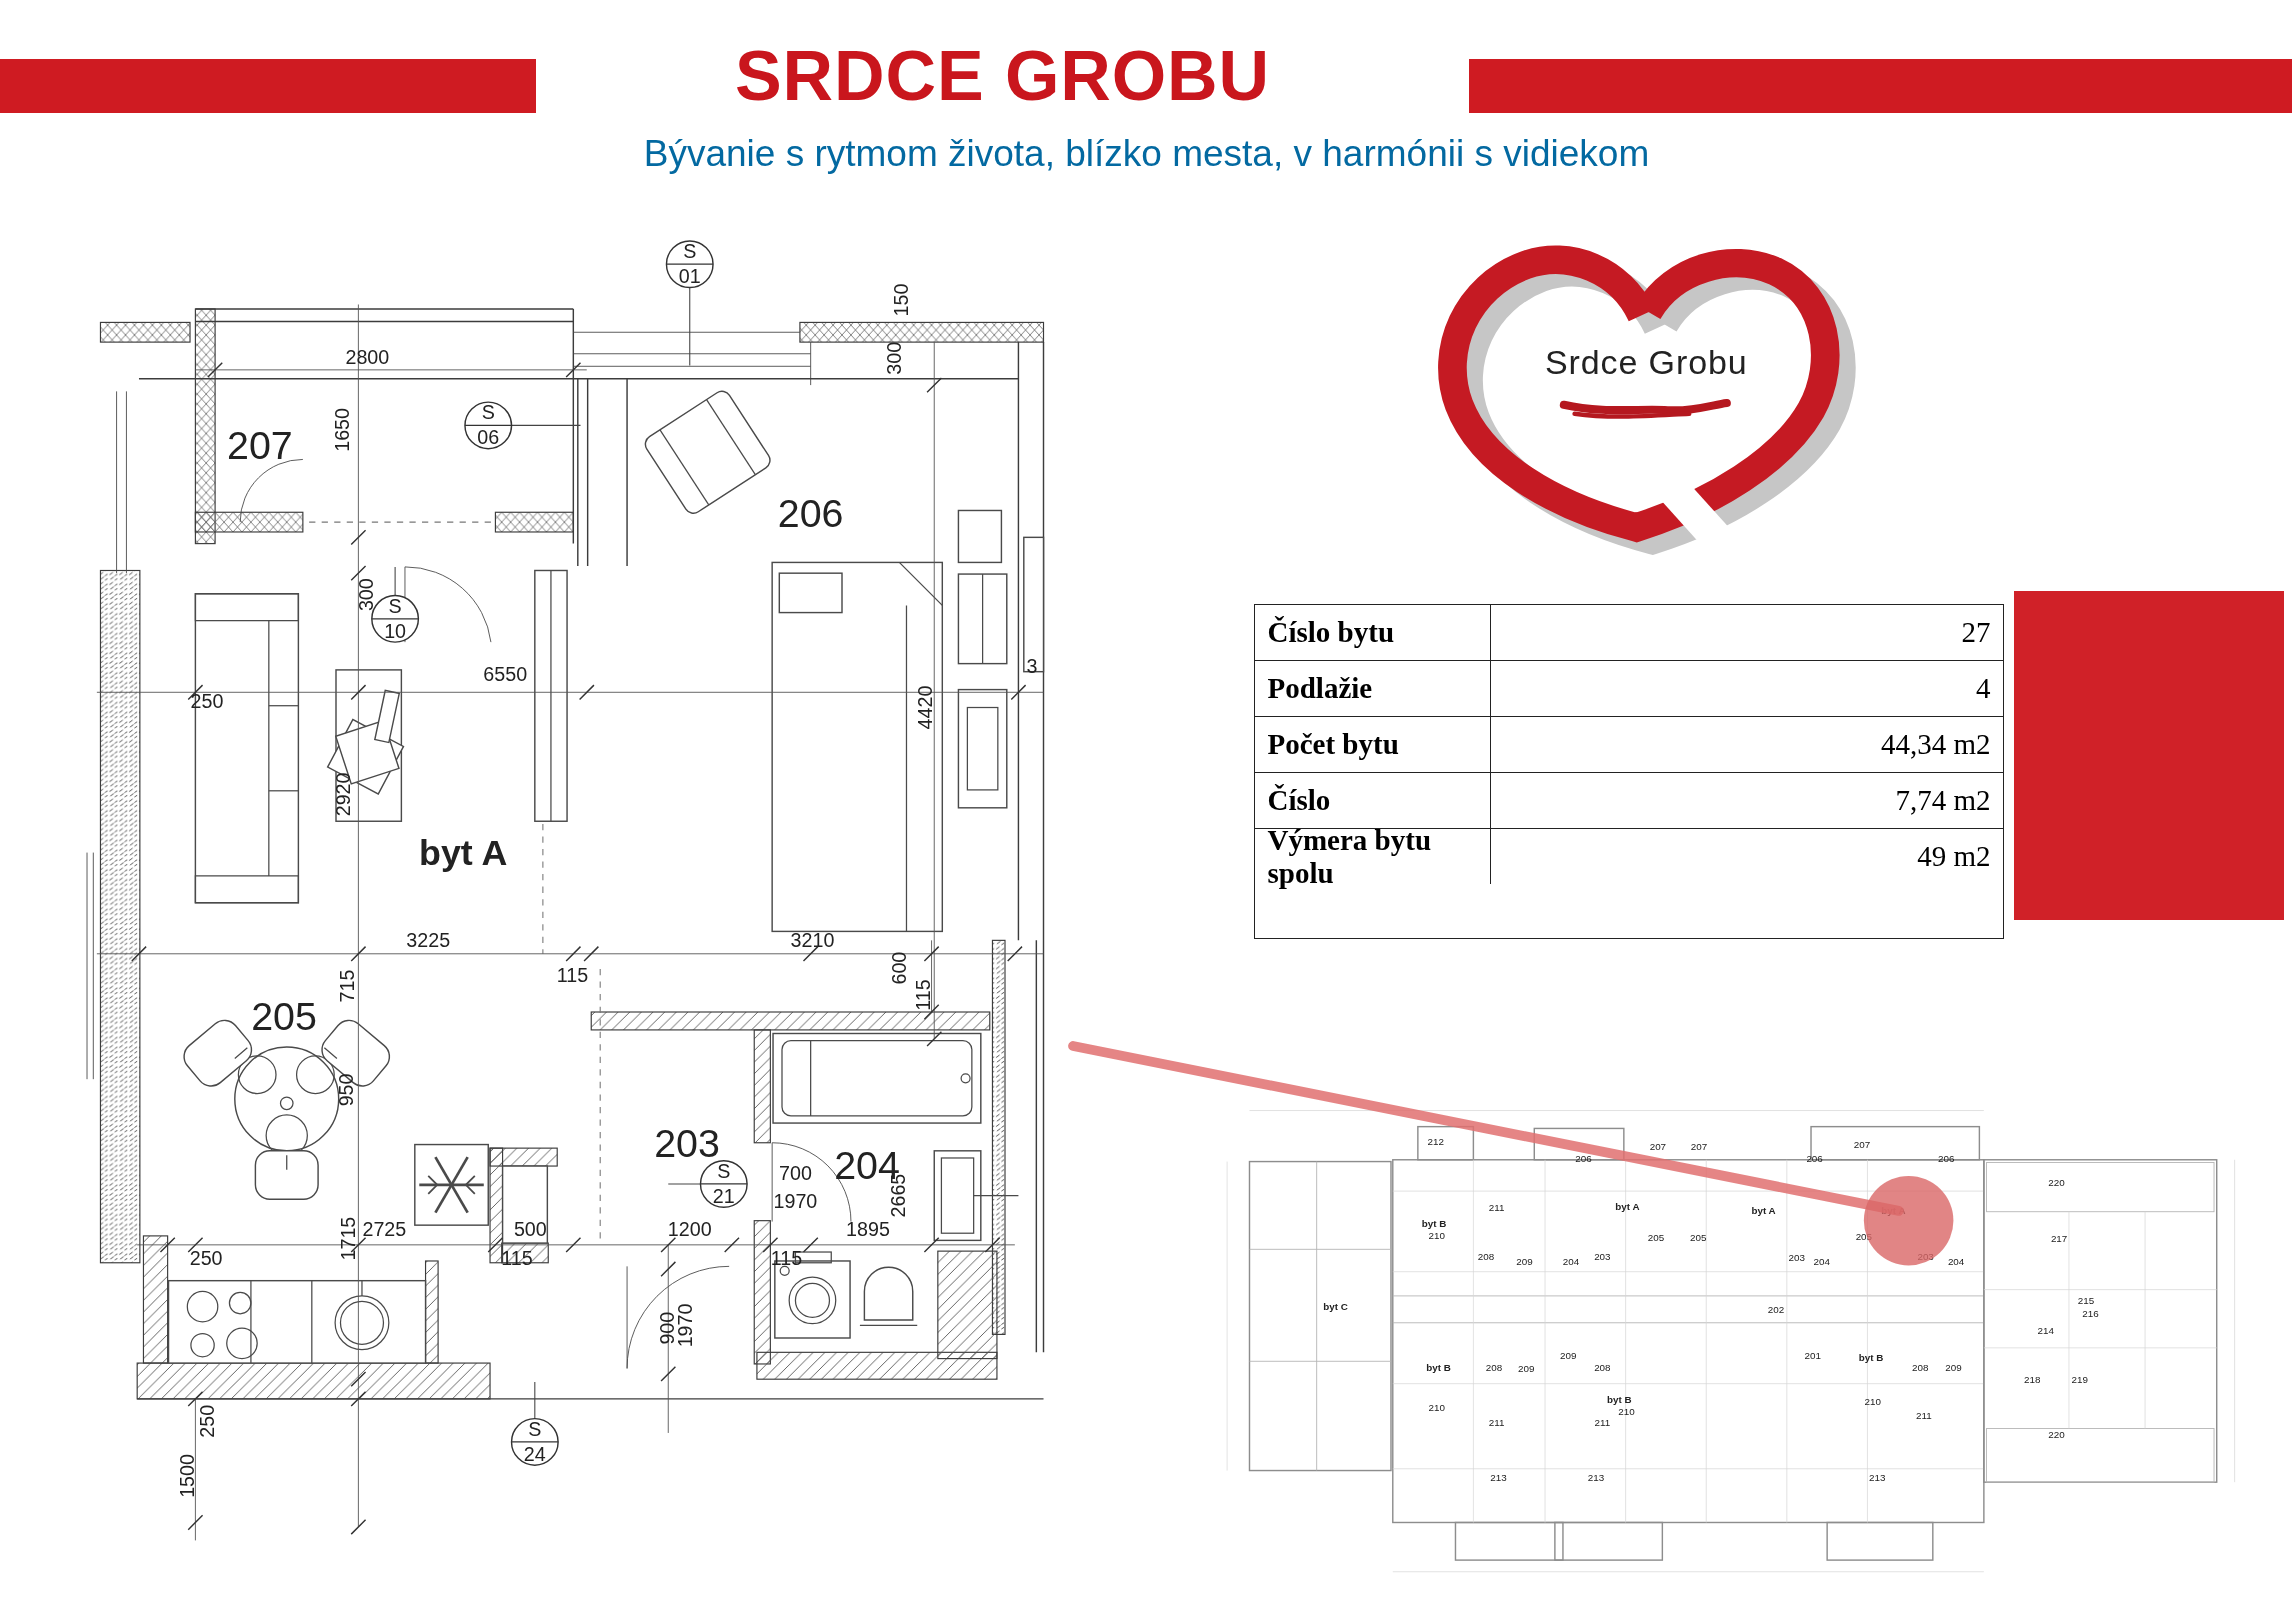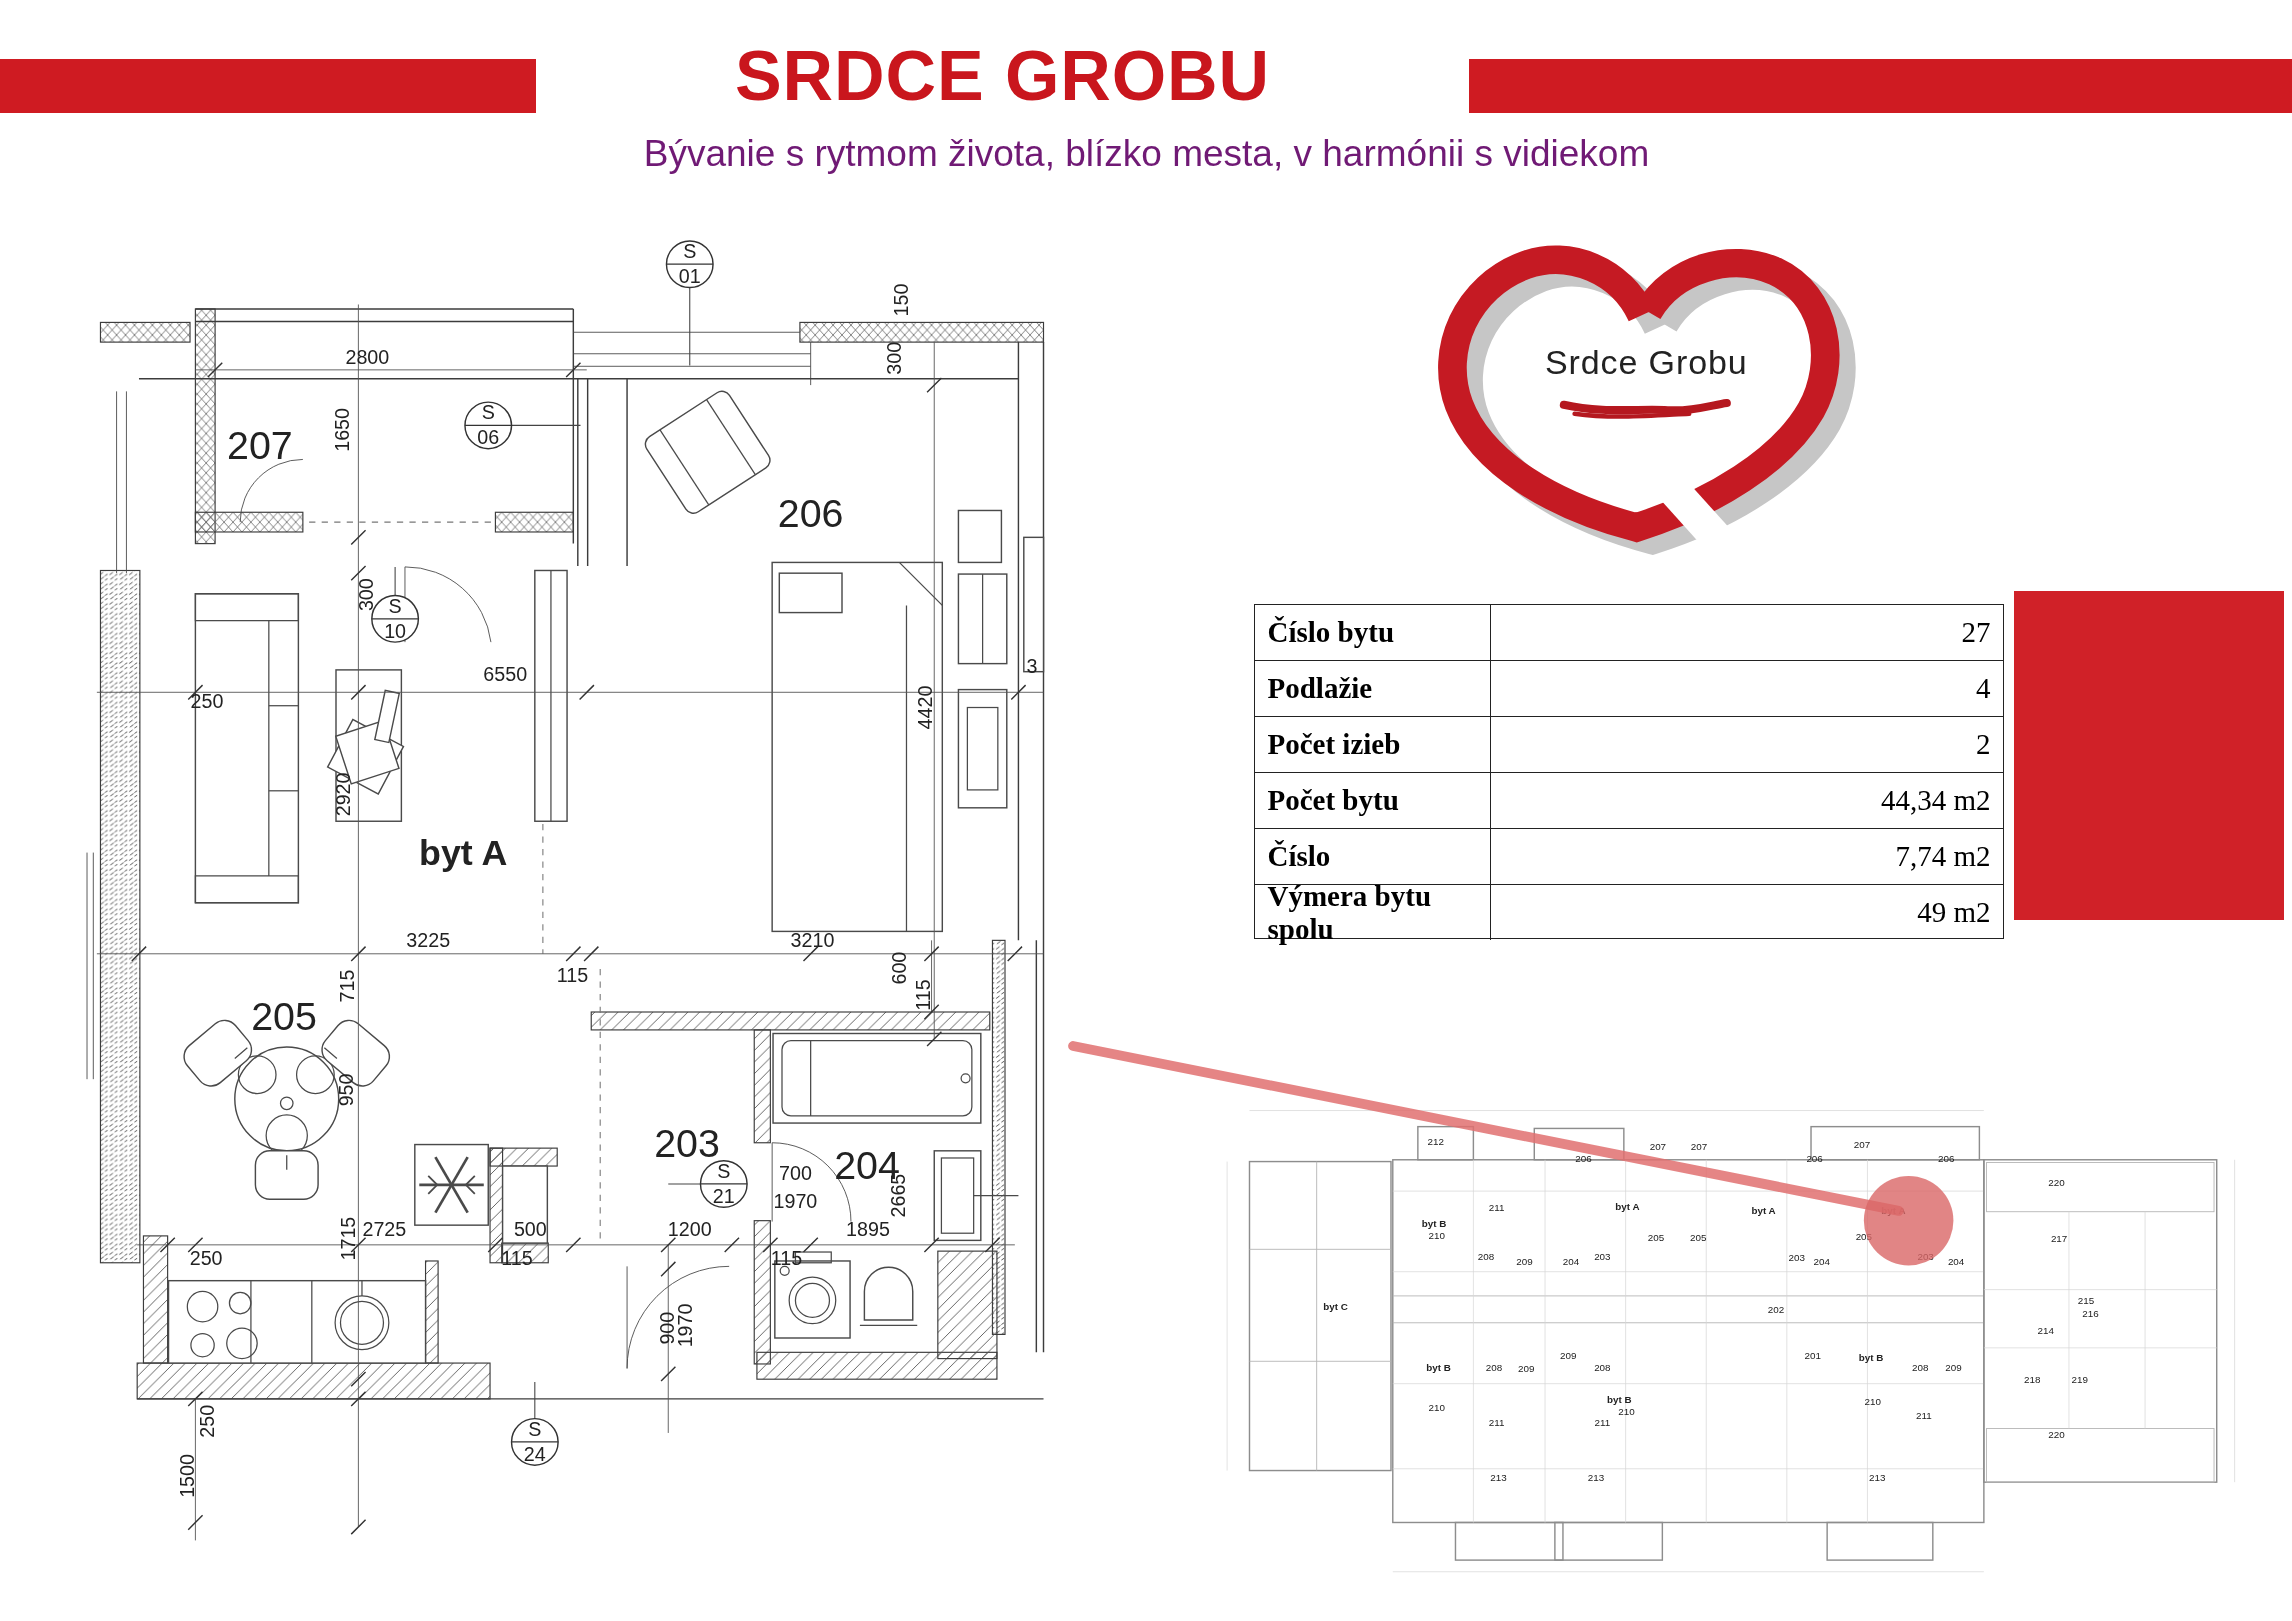--- a/index.html
+++ b/index.html
@@ -5,21 +5,21 @@
   html,body{margin:0;padding:0;background:#fff;}
   body{width:2293px;height:1621px;position:relative;overflow:hidden;
        font-family:"Liberation Sans",sans-serif;}
   .bar{position:absolute;height:54px;top:59px;background:#cf1b22;}
   #bar-left{left:0;width:536px;}
   #bar-right{left:1469px;width:824px;}
   #title{position:absolute;top:36px;left:536px;width:933px;text-align:center;
          font-size:70px;font-weight:bold;color:#c9161d;letter-spacing:0.9px;
          font-family:"Liberation Sans",sans-serif;margin:0;}
   #subtitle{position:absolute;top:133px;left:0;width:2293px;text-align:center;
-         font-size:37px;color:#701a75;margin:0;font-weight:normal;}
+         font-size:37px;color:#0369a1;margin:0;font-weight:normal;}
   #info-table{position:absolute;left:1254px;top:593px;width:748px;height:333px;
          border:1.8px solid #222;border-collapse:collapse;
          font-family:"Liberation Serif",serif;font-size:29px;color:#000;margin-top:11px;}
   #info-table .row{display:flex;height:55px;border-bottom:1.8px solid #222;}
   #info-table .row:last-child{border-bottom:none;}
   #info-table .lbl{width:222px;border-right:1.8px solid #222;padding-left:12.5px;
          display:flex;align-items:center;font-weight:bold;}
   #info-table .val{flex:1;display:flex;align-items:center;justify-content:flex-end;
          padding-right:12.5px;}
   #accent-block{position:absolute;left:2014px;top:591px;width:270px;height:329px;
@@ -49,24 +49,20 @@
 <h2 id="subtitle">Bývanie s rytmom života, blízko mesta, v harmónii s vidiekom</h2>
 
 <div id="info-table">
   <div class="row">
     <div class="lbl">Číslo bytu</div>
     <div class="val">27</div>
   </div>
   <div class="row">
     <div class="lbl">Podlažie</div>
     <div class="val">4</div>
-  </div>
-  <div class="row">
-    <div class="lbl">Počet izieb</div>
-    <div class="val">2</div>
   </div>
   <div class="row">
     <div class="lbl">Počet bytu</div>
     <div class="val">44,34 m2</div>
   </div>
   <div class="row">
     <div class="lbl">Číslo</div>
     <div class="val">7,74 m2</div>
   </div>
   <div class="row">

